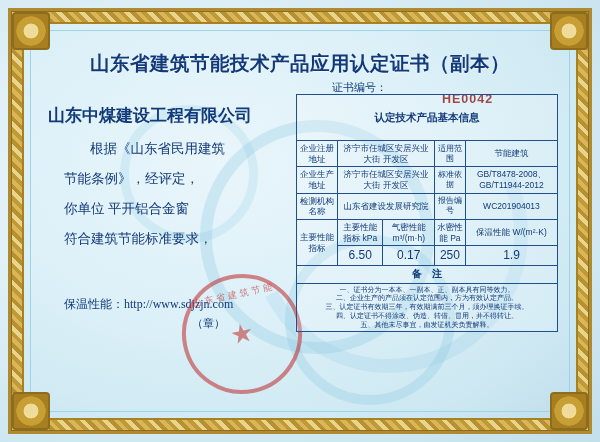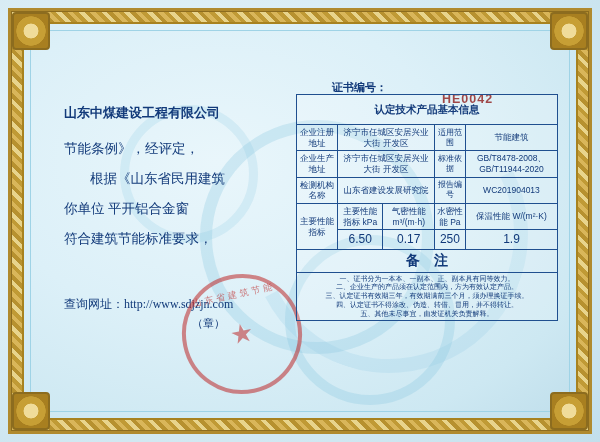--- a/index.html
+++ b/index.html
@@ -75,32 +75,32 @@
     letter-spacing:0.5px;
     margin-top:8px;
     text-shadow:0 1px 0 rgba(255,255,255,.6);
     font-family:"Liberation Serif", serif;
   }
 
   .certno-row{
     position:absolute;left:290px;top:38px;width:230px;
     color:#123a7a;font-size:11px;
   }
-  .certno-label{font-weight:bold;}
+  .certno-label{font-weight:normal;}
   .certno-line{
     display:inline-block;width:120px;border-bottom:1px solid #2a4f8a;height:12px;vertical-align:bottom;
   }
   .certno-val{
     position:absolute;left:110px;top:12px;
     color:#8a1f1f;font-weight:bold;font-size:12.5px;letter-spacing:1px;
   }
 
   .company{
-    position:absolute;left:22px;top:62px;
-    color:#123a7a;font-size:13px;font-weight:bold;
+    position:absolute;left:6px;top:62px;
+    color:#123a7a;font-size:17px;font-weight:bold;
     font-family:"Liberation Serif", serif;
   }
 
   .body-text{
     position:absolute;left:22px;top:92px;width:250px;
     color:#123a7a;
     font-family:"Liberation Serif", serif;
     font-size:13.5px;
     line-height:30px;
   }
@@ -128,28 +128,28 @@
     background:rgba(255,255,255,0.18);
   }
   .tbl td,.tbl th{
     border:1px solid #1f4f8f;
     padding:2px 2px;
     text-align:center;
     vertical-align:middle;
     line-height:1.25;
   }
   .tbl .hdr{
-    font-weight:bold;font-size:10.5px;padding:8px 2px;
+    font-weight:bold;font-size:10.5px;padding:16px 2px;
   }
   .tbl .side{
     width:36px;font-weight:normal;font-size:8.5px;
   }
   .tbl .lbl2{width:26px;font-size:8px;margin-left:16px;}
   .tbl .num{font-size:12px;}
-  .notes-hdr{font-weight:bold;font-size:14px;padding:3px;}
+  .notes-hdr{font-weight:bold;font-size:10px;padding:3px;}
   .notes{
     text-align:left;font-size:7px;line-height:1.55;padding:4px 5px;color:#123a7a;
   }
   .notes div{white-space:nowrap;}
 
   
   .seal{
     position:absolute;left:140px;top:232px;width:112px;height:112px;
     border-radius:50%;
     border:4px solid rgba(190,40,40,0.55);
@@ -178,38 +178,39 @@
   <div class="corner bl"></div>
   <div class="corner br"></div>
 
   <div class="wm wm1"></div>
   <div class="wm wm2"></div>
   <div class="wm wm3"></div>
   <div class="wm-arc"></div>
 
   <div class="content">
 
+    <div class="title">山东省建筑节能技术产品应用认定证书（副本）</div>
 
     <div class="certno-row">
       <span class="certno-label">证书编号：</span><span class="certno-line"></span>
       <span class="certno-val">HE0042</span>
     </div>
 
     <div class="company">山东中煤建设工程有限公司</div>
 
     <div class="body-text">
+      <div class="ln indent">根据《山东省民用建筑</div>
       <div class="ln">节能条例》，经评定，</div>
-      <div class="ln indent">根据《山东省民用建筑</div>
       <div class="ln">你单位  平开铝合金窗</div>
       <div class="ln">符合建筑节能标准要求，</div>
     </div>
 
     <div class="meta">
       <div>
-        <span>查询网址：</span><span class="val">http://www.sdjzjn.com</span>
+        <span>保温性能：</span><span class="val">http://www.sdjzjn.com</span>
       </div>
     </div>
 
     <div class="seal-txt">（章）</div>
 
     <div class="seal">
       <span class="stxt">山东省建筑节能</span>
       <span class="star">★</span>
     </div>
 
@@ -224,21 +225,21 @@
 开发区</td>
         <td class="lbl2">适用范围</td>
         <td>节能建筑</td>
       </tr>
       <tr>
         <td class="side">企业生产地址</td>
         <td colspan="2">济宁市任城区安居兴业大街
 开发区</td>
         <td class="lbl2">标准依据</td>
         <td>GB/T8478-2008、
-GB/T11944-2020</td>
+GB/T11944-2012</td>
       </tr>
       <tr>
         <td class="side">检测机构名称</td>
         <td colspan="2">山东省建设发展研究院</td>
         <td class="lbl2">报告编号</td>
         <td>WC201904013</td>
       </tr>
       <tr>
         <td class="side" rowspan="2">主要性能指标</td>
         <td>主要性能指标

